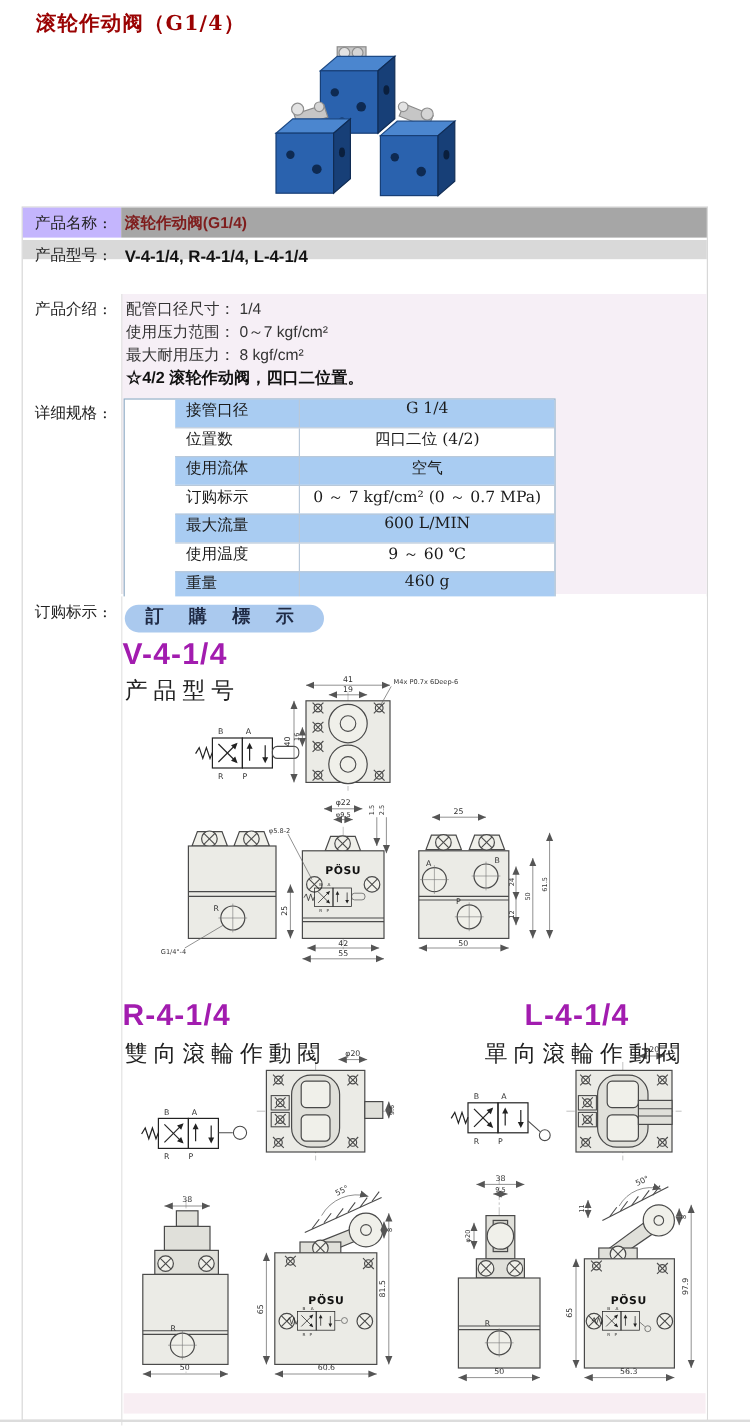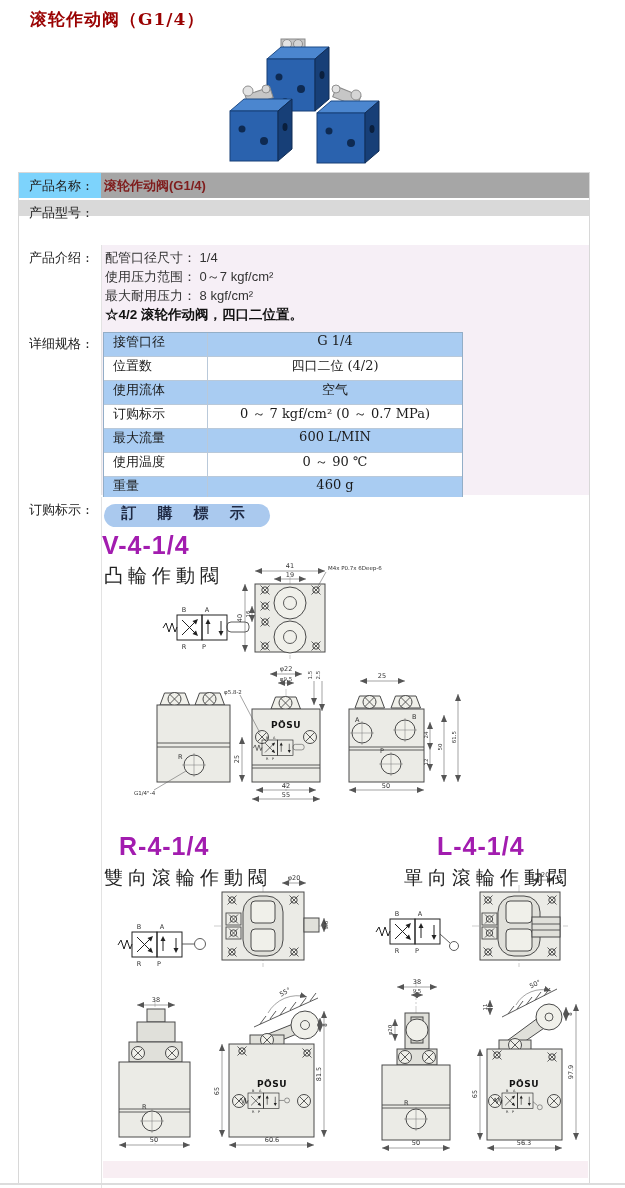--- a/index.html
+++ b/index.html
@@ -14,50 +14,50 @@
   .photo{position:absolute;left:222px;top:33px;}
 
   
   .tbl{position:absolute;left:18px;top:172px;width:570px;height:1010px;
        border:1px solid #d8d8d8;background:#fff;}
   .orow{position:absolute;left:0;width:100%;display:flex;box-sizing:border-box;}
   .lab{width:82px;box-sizing:border-box;padding:4px 0 0 10px;
        font:13px "DejaVu Serif",serif;color:#222;white-space:nowrap;}
   .val{flex:1;box-sizing:border-box;}
   #row-name{top:0;height:25px;}
-  #row-name .lab{background:#7dd3fc;}
+  #row-name .lab{background:#c4b5fd;}
   #row-name .val{background:#a6a6a6;padding:4px 0 0 3px;font:600 13px "Liberation Sans",sans-serif;color:#7f1d1d;}
   #row-model{top:27px;height:16px;background:#d9d9d9;}
   #row-model .val{padding:5px 0 0 3px;font:bold 14px "Liberation Sans",sans-serif;color:#111;}
   #row-intro{top:72px;height:128px;}
   #row-intro .val{background:#f6eff6;border-left:1px solid #e3e3e3;padding:3px 0 0 3px;}
   .intro-line{font:13px "Liberation Sans",sans-serif;color:#333;line-height:19px;}
   .intro-strong{font:bold 13.5px "Liberation Sans",sans-serif;color:#111;line-height:20px;}
   #row-spec{top:158px;height:164px;}
   #row-spec .val{background:#f6eff6;border-left:1px solid #e3e3e3;position:relative;}
   #row-order{top:324px;height:800px;}
   #row-order .val{background:#fff;border-left:1px solid #e3e3e3;position:relative;}
 
   
   .spec{position:absolute;left:1px;top:1px;width:358px;border:1px solid #93aec7;background:#fff;}
   .srow{display:flex;height:23px;line-height:23px;font:13px "DejaVu Serif",serif;
-        color:#1b1b1b;border-top:1px solid #b9c9da;}
+        color:#1b1b1b;border-top:1px solid #b9c9da;margin-left:42px;}
   .srow:first-child{border-top:none;}
   .srow.blue{background:#a9ccf2;}
   .sk{width:104px;padding-left:9px;border-right:1px solid #b9c9da;box-sizing:border-box;}
   .sv{flex:1;text-align:center;}
 
   
   .pill{position:absolute;left:2px;top:7px;width:166px;height:23px;line-height:23px;
         background:#aac9ee;border-radius:13px;text-align:center;
         font:600 15px "DejaVu Serif",serif;color:#1f2a44;letter-spacing:8px;}
   .mcode{position:absolute;font:bold 25px "Liberation Sans",sans-serif;color:#a21caf;letter-spacing:1px;}
   .mname{position:absolute;font:19px "DejaVu Serif",serif;color:#222;letter-spacing:5px;}
   #v-code{left:0;top:34px;} #v-name{left:2px;top:66px;}
-  #r-code{left:17px;top:335px;} #r-name{left:2px;top:368px;}
+  #r-code{left:0;top:335px;} #r-name{left:2px;top:368px;}
   #l-code{left:300px;top:335px;margin-left:35px;} #l-name{left:302px;top:368px;}
   .pinkstrip{position:absolute;left:1px;top:664px;width:485px;height:17px;background:#f8eef3;}
   .draw{position:absolute;left:0;top:0;}
 
   .bottom-line{position:absolute;left:0;top:1183px;width:625px;height:2px;background:#dcdcdc;}
 
   
   svg text{font-family:"DejaVu Sans",sans-serif;}
   .blk{fill:#ebebe6;stroke:#4a4a4a;stroke-width:1;}
   .blk2{fill:#e0e0da;stroke:#4a4a4a;stroke-width:1;}
@@ -117,20 +117,21 @@
 
 <div class="tbl">
 
   <div class="orow" id="row-name">
     <div class="lab">产品名称 :</div>
     <div class="val">滚轮作动阀(G1/4)</div>
   </div>
 
   <div class="orow" id="row-model">
     <div class="lab">产品型号 :</div>
+    <div class="val">V-4-1/4, R-4-1/4, L-4-1/4</div>
   </div>
 
   <div class="orow" id="row-intro">
     <div class="lab">产品介绍 :</div>
     <div class="val">
       <div class="intro-line">配管口径尺寸： 1/4</div>
       <div class="intro-line">使用压力范围： 0～7 kgf/cm²</div>
       <div class="intro-line">最大耐用压力： 8 kgf/cm²</div>
       <div class="intro-strong">☆4/2 滚轮作动阀，四口二位置。</div>
     </div>
@@ -155,21 +156,21 @@
         <div class="srow">
             <div class="sk">订购标示</div>
             <div class="sv">0 ～ 7 kgf/cm² (0 ～ 0.7 MPa)</div>
           </div>
         <div class="srow blue">
             <div class="sk">最大流量</div>
             <div class="sv">600 L/MIN</div>
           </div>
         <div class="srow">
             <div class="sk">使用温度</div>
-            <div class="sv">0 ～ 90 ℃</div>
+            <div class="sv">9 ～ 60 ℃</div>
           </div>
         <div class="srow blue">
             <div class="sk">重量</div>
             <div class="sv">460 g</div>
           </div>
       </div>
     </div>
   </div>
 
   <div class="orow" id="row-order">
@@ -503,21 +504,21 @@
           <text class="dtx" text-anchor="middle" transform="rotate(-90 375 597)" x="375" y="597">65</text>
           <line class="dim" x1="474" y1="507" x2="474" y2="643" marker-start="url(#ar)" marker-end="url(#ar)"></line>
           <text class="dtx" text-anchor="middle" transform="rotate(-90 471 575)" x="471" y="575">97.9</text>
           <line class="dim" x1="385" y1="651" x2="460" y2="651" marker-start="url(#ar)" marker-end="url(#ar)"></line>
           <text class="dtx" x="422" y="648" text-anchor="middle">56.3</text>
         </g>
       </svg>
 
       <div class="pill">訂 購 標 示</div>
       <div class="mcode" id="v-code">V-4-1/4</div>
-      <div class="mname" id="v-name">凸輪作動閥</div>
+      <div class="mname" id="v-name">产品型号</div>
       <div class="mcode" id="r-code">R-4-1/4</div>
       <div class="mname" id="r-name">雙向滾輪作動閥</div>
       <div class="mcode" id="l-code">L-4-1/4</div>
       <div class="mname" id="l-name">單向滾輪作動閥</div>
       <div class="pinkstrip"></div>
     </div>
   </div>
 </div>
 
 <div class="bottom-line"></div>

